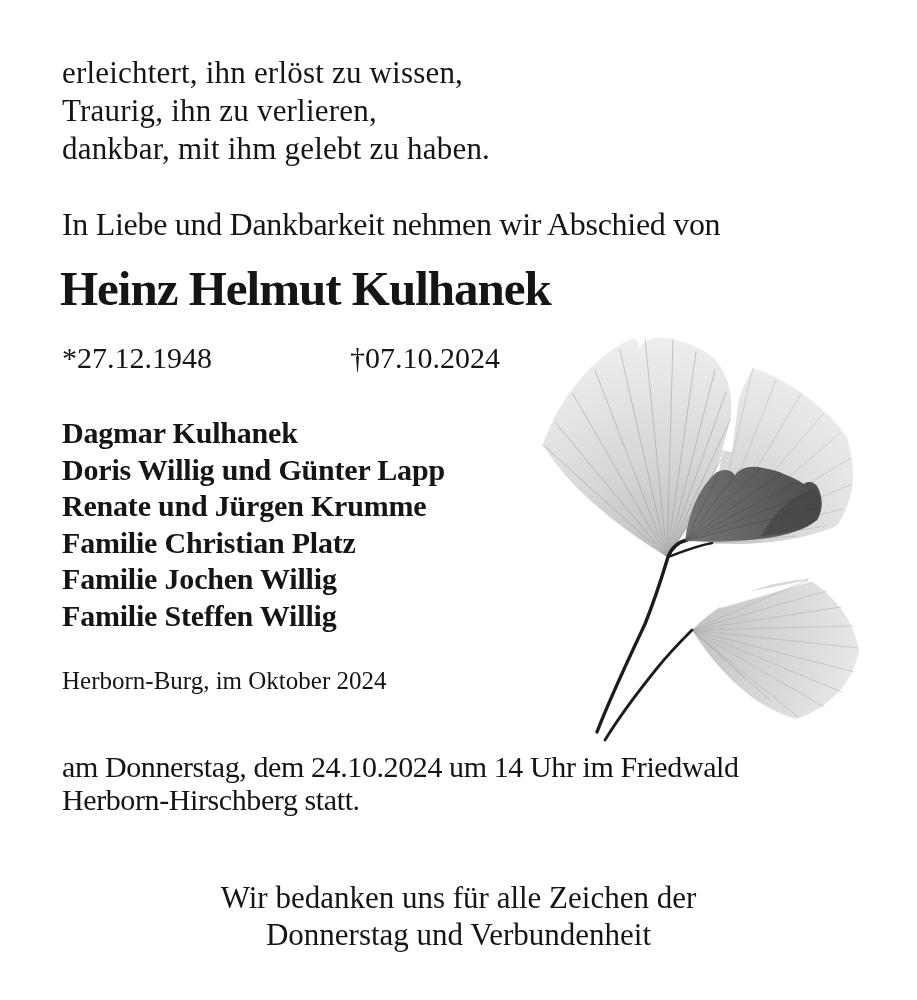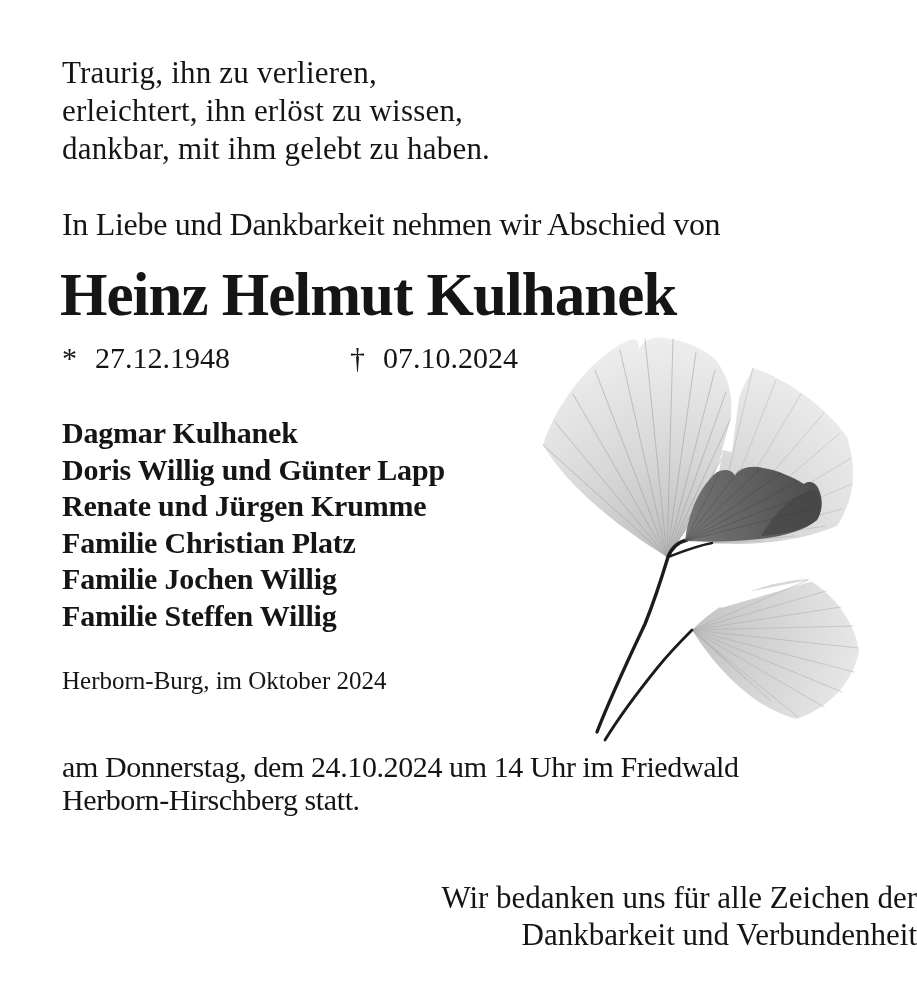--- a/index.html
+++ b/index.html
@@ -15,61 +15,61 @@
   .verse{
     position:absolute;left:62px;top:54px;
     font-size:31px;line-height:38px;letter-spacing:.2px;
   }
   .intro{
     position:absolute;left:62px;top:193px;
     font-size:32px;line-height:38px;letter-spacing:-.3px;margin-top:12px;
   }
   .name{
     position:absolute;left:60px;top:260px;margin:0;
-    font-size:61px;font-weight:bold;letter-spacing:-1px;
+    font-size:49px;font-weight:bold;letter-spacing:-1px;
     white-space:nowrap;
   }
   .dates{
     position:absolute;left:62px;top:340px;
     font-size:30px;line-height:36px;white-space:nowrap;
   }
   .dates .death{position:absolute;left:288px;top:0;}
-  .dates .date-val{margin-left:18px;}
+  .dates .date-val{margin-left:0;}
   .mourners{
     position:absolute;left:62px;top:415px;
     font-size:30px;font-weight:bold;line-height:36.6px;
     letter-spacing:-.2px;
   }
   .placeline{
     position:absolute;left:62px;top:662px;
     font-size:25px;line-height:38px;
   }
   .funeral{
     position:absolute;left:62px;top:750px;
     font-size:30px;line-height:33px;letter-spacing:-.4px;
   }
   .thanks{
     position:absolute;left:0;top:880px;width:917px;
-    text-align:right;font-size:31px;line-height:36.5px;
+    text-align:center;font-size:31px;line-height:36.5px;
   }
   .ginkgo{
     position:absolute;left:525px;top:330px;
     width:394px;height:418px;
   }
   .vein{fill:none;stroke-linecap:round;}
   .stem{fill:none;stroke:#1c1c1c;stroke-linecap:round;}
 </style>
 </head>
 <body>
 
 <div class="page">
 
   <div class="verse">
+    <div>erleichtert, ihn erlöst zu wissen,</div>
     <div>Traurig, ihn zu verlieren,</div>
-    <div>erleichtert, ihn erlöst zu wissen,</div>
     <div>dankbar, mit ihm gelebt zu haben.</div>
   </div>
 
   <div class="intro">In Liebe und Dankbarkeit nehmen wir Abschied von</div>
 
   <h1 class="name">Heinz Helmut Kulhanek</h1>
 
   <div class="dates">
     <span class="birth"><span>*</span><span class="date-val">27.12.1948</span></span>
     <span class="death"><span>†</span><span class="date-val">07.10.2024</span></span>
@@ -86,21 +86,21 @@
 
   <div class="placeline">Herborn-Burg, im Oktober 2024</div>
 
   <div class="funeral">
     <div>am Donnerstag, dem 24.10.2024 um 14 Uhr im Friedwald</div>
     <div>Herborn-Hirschberg statt.</div>
   </div>
 
   <div class="thanks">
     <div>Wir bedanken uns für alle Zeichen der</div>
-    <div>Dankbarkeit und Verbundenheit</div>
+    <div>Donnerstag und Verbundenheit</div>
   </div>
 
   <svg class="ginkgo" viewBox="0 0 394 418" aria-hidden="true">
     <defs>
       <radialGradient id="gA" gradientUnits="userSpaceOnUse" cx="142" cy="227" r="235">
         <stop offset="0" stop-color="#bdbdbd"></stop>
           <stop offset="0.45" stop-color="#d8d8d8"></stop>
           <stop offset="1" stop-color="#f1f1f1"></stop>
       </radialGradient>
       <radialGradient id="gB" gradientUnits="userSpaceOnUse" cx="187" cy="213" r="205">

